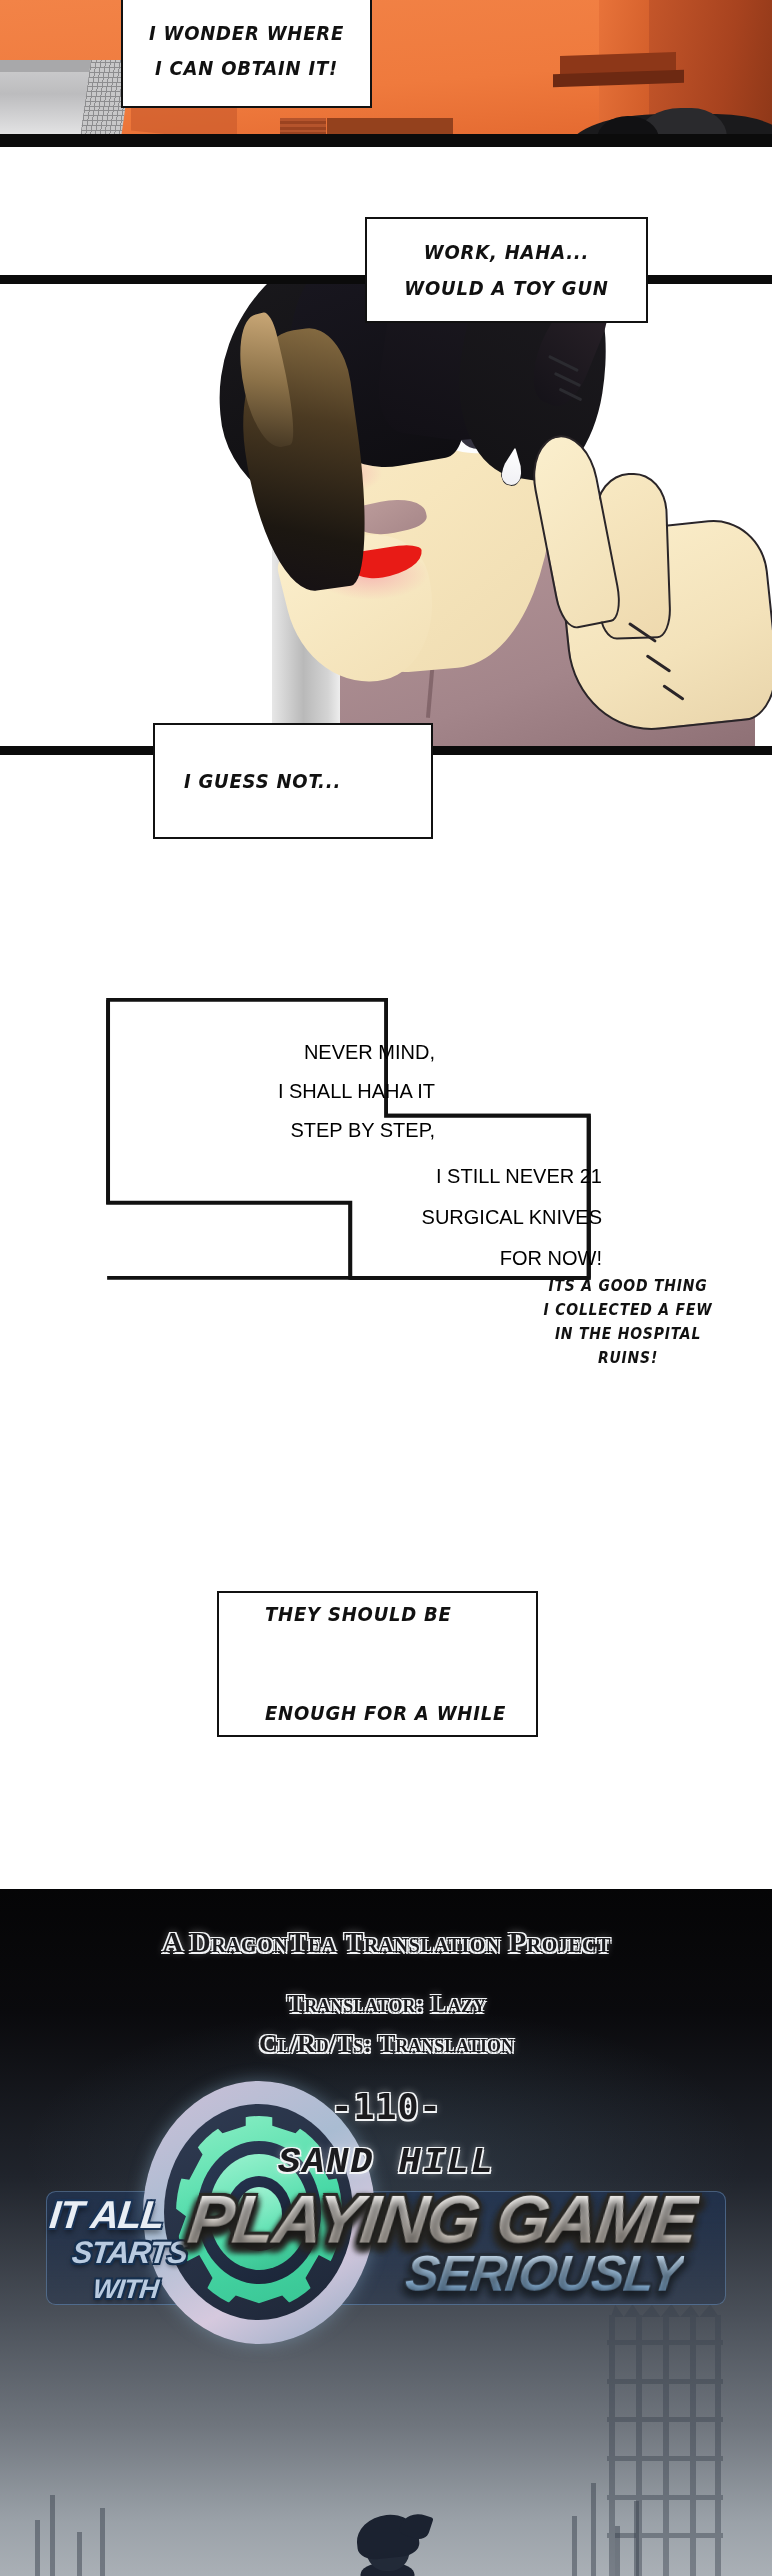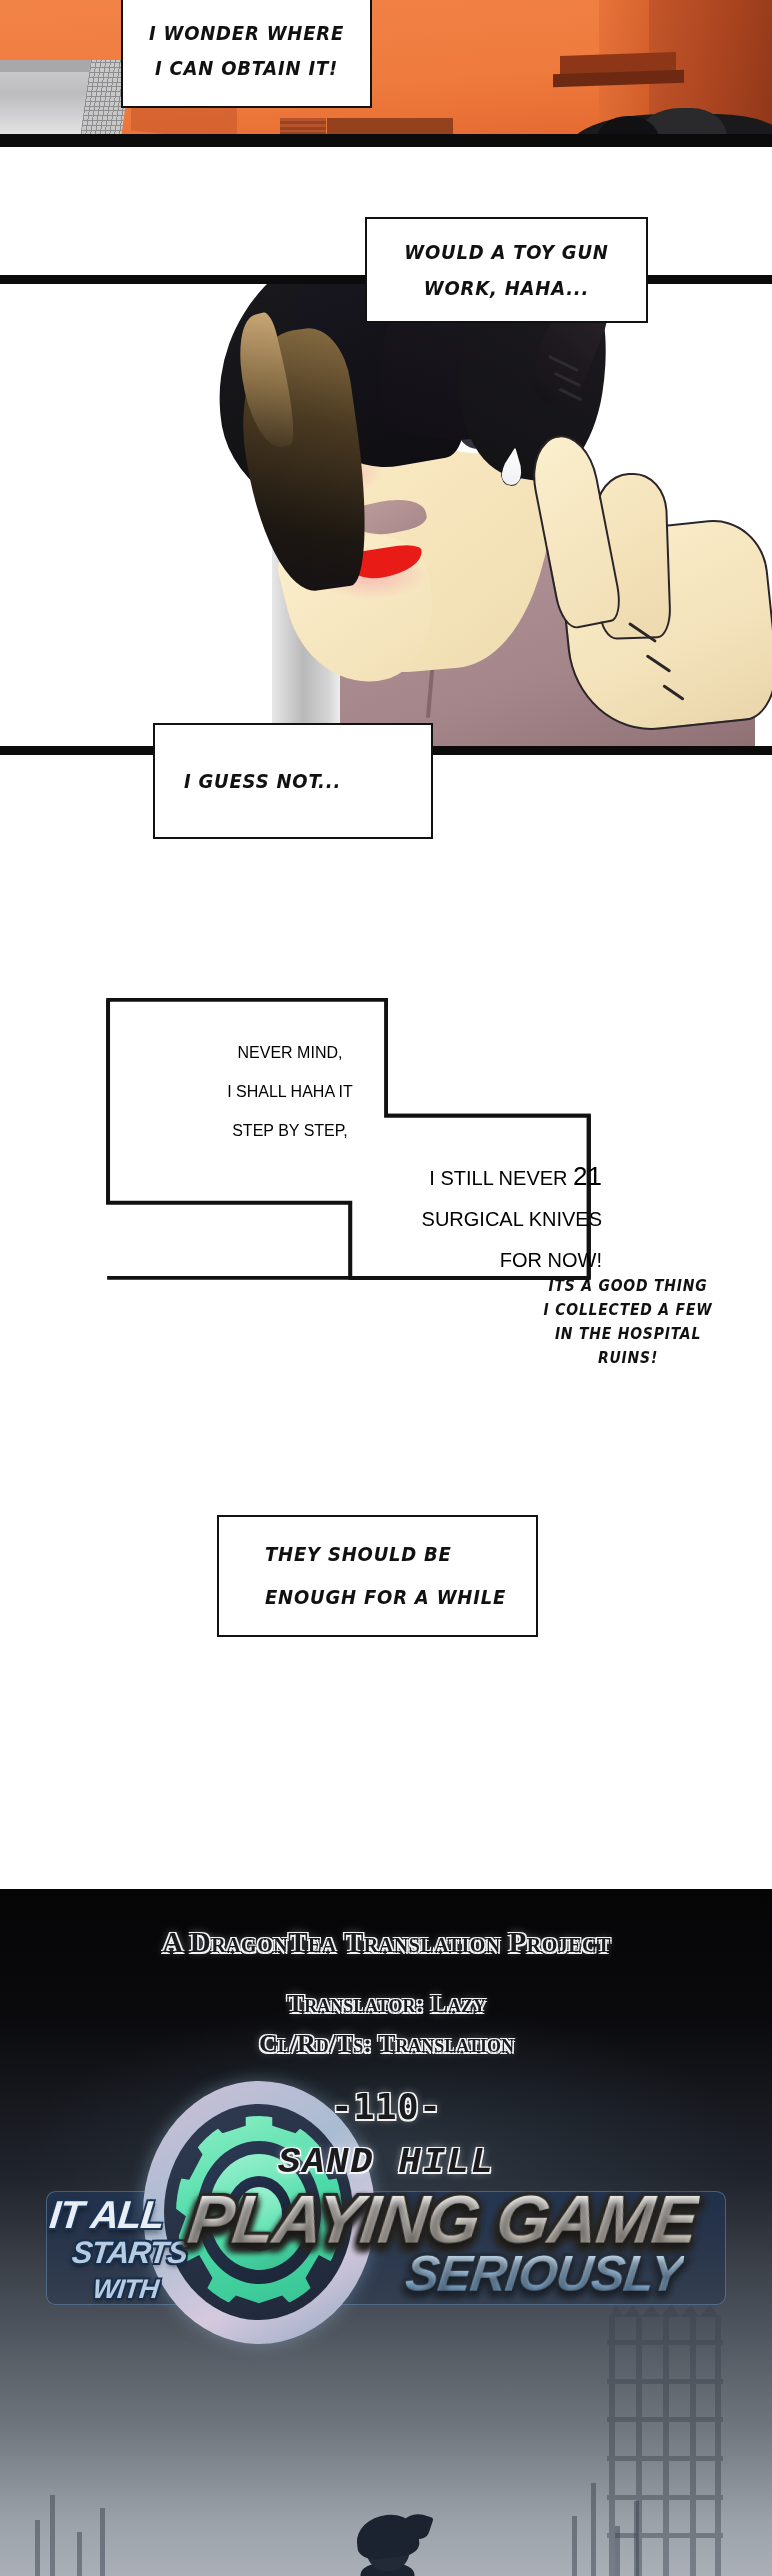--- a/index.html
+++ b/index.html
@@ -287,35 +287,35 @@
 
   #bub3 { left:153px; top:723px; width:280px; height:116px; }
   #bub3 p { font-size:20px; line-height:35px; text-align:left; padding-left:29px; }
 
   
   #bubstep { position:absolute; left:106px; top:998px; width:562px; height:359px; z-index:9; }
   #bubstep svg { position:absolute; inset:0; }
   #bs-text1 {
     position:absolute; left:39px; top:35px; width:290px;
   }
-  #bs-text1 p { font-size:16px; line-height:39px; text-align:center; }
+  #bs-text1 p { font-size:20px; line-height:39px; text-align:right; }
   #bs-text2 {
     position:absolute; left:245px; top:158px; width:251px;
   }
   #bs-text2 p { font-size:20px; line-height:41px; text-align:right; }
-  #bs-text2 .num { font-size:26px; }
+  #bs-text2 .num { font-size:20px; }
 
   #freetext1 { position:absolute; left:483px; top:1250px; width:290px; z-index:10;margin-top:24px; }
   #freetext1 p {
     font-size:15.5px; line-height:24px; text-align:center;
     font-family:"DejaVu Sans Condensed","Liberation Sans Narrow","Liberation Sans", sans-serif;
     font-style:italic; font-weight:700; color:#111;
   }
 
-  #bub4 { left:217px; top:1515px; width:321px; height:122px; }
+  #bub4 { left:217px; top:1591px; width:321px; height:146px;justify-content:space-between; }
   #bub4 p { font-size:20px; line-height:43px; text-align:left; padding-left:46px; }
 
   
   #credits {
     position:absolute; left:0; top:1889px; width:773px; height:687px;
     background:linear-gradient(180deg,#050506 0%,#0a0a0d 18%,#20242c 42%,#4a5059 62%,#6f757d 78%,#9aa1a8 92%,#aab0b6 100%);
     overflow:hidden;
   }
   #cr-glow {
     position:absolute; left:50%; top:116px; width:734px; height:290px;
@@ -563,22 +563,22 @@
         <div class="knuckle" id="k1"></div>
         <div class="knuckle" id="k2"></div>
         <div class="knuckle" id="k3"></div>
       </div>
     </div>
 
     <div id="p2-floorshadow"></div>
   </div>
 
   <div class="bubble" id="bub2">
+    <p>WORK, HAHA...</p>
     <p>WOULD A TOY GUN</p>
-    <p>WORK, HAHA...</p>
   </div>
 
   <div id="p2-bot-rule"></div>
 
   <div class="bubble" id="bub3">
     <p>I GUESS NOT...</p>
   </div>
 
   <div id="bubstep">
     <svg viewBox="0 0 582 372" width="562" height="359">

